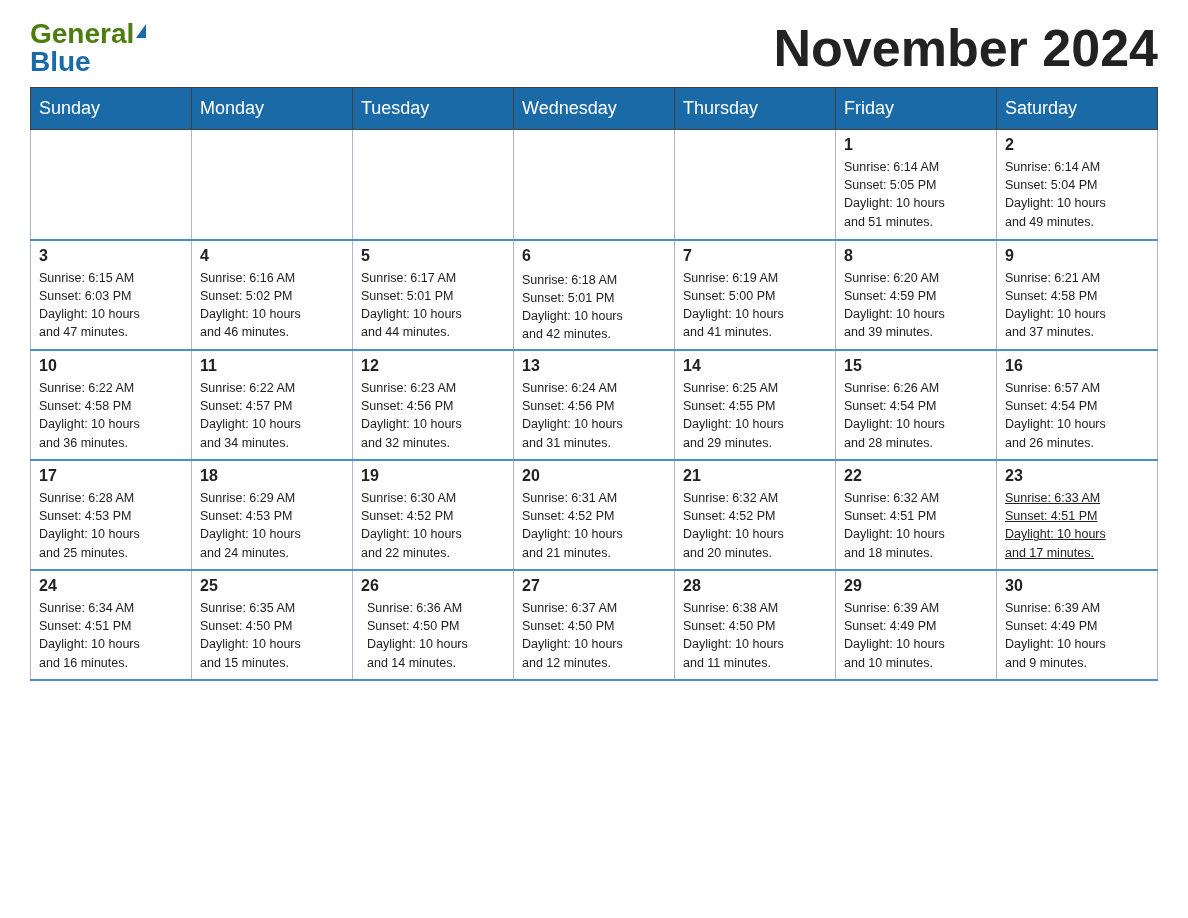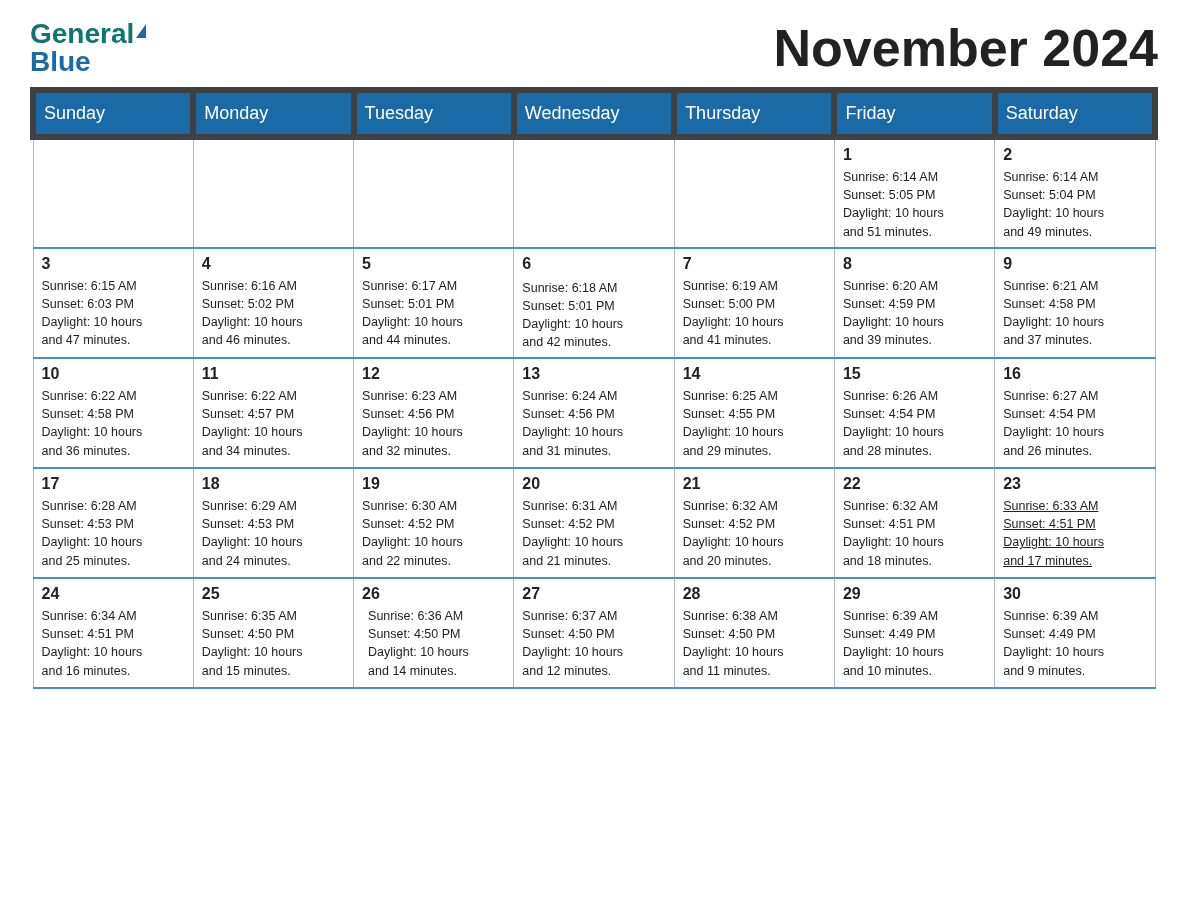--- a/index.html
+++ b/index.html
@@ -17,21 +17,21 @@
       margin-bottom: 10px;
     }
     .logo {
       display: flex;
       flex-direction: column;
       align-items: flex-start;
     }
     .logo-general {
       font-size: 28px;
       font-weight: bold;
-      color: #0f766e;
+      color: #4d7c0f;
       line-height: 1;
     }
     .logo-blue {
       font-size: 28px;
       font-weight: bold;
       color: #1a6aa8;
       line-height: 1;
     }
     .logo-triangle {
       display: inline-block;
@@ -62,21 +62,21 @@
       border-collapse: collapse;
       margin-top: 10px;
     }
     thead tr th {
       background-color: #1a6aa8;
       color: #fff;
       font-size: 18px;
       font-weight: normal;
       padding: 10px 8px;
       text-align: left;
-      border: 6px solid #404040;
+      border: 1px solid #404040;
     }
     tbody tr td {
       vertical-align: top;
       padding: 6px 8px;
       border: 1px solid #b0b8c8;
       font-size: 13px;
       color: #222;
       height: 110px;
       width: 14.28%;
     }
@@ -238,21 +238,21 @@
         </td>
         <td>
           <span class="day-num">15</span>
           <div class="day-info" style="white-space: pre-line;">Sunrise: 6:26 AM
 Sunset: 4:54 PM
 Daylight: 10 hours
 and 28 minutes.</div>
         </td>
         <td>
           <span class="day-num">16</span>
-          <div class="day-info" style="white-space: pre-line;">Sunrise: 6:27 AM
+          <div class="day-info" style="white-space: pre-line;">Sunrise: 6:57 AM
 Sunset: 4:54 PM
 Daylight: 10 hours
 and 26 minutes.</div>
         </td>
       </tr>
       <tr>
         <td>
           <span class="day-num">17</span>
           <div class="day-info" style="white-space: pre-line;">Sunrise: 6:28 AM
 Sunset: 4:53 PM

